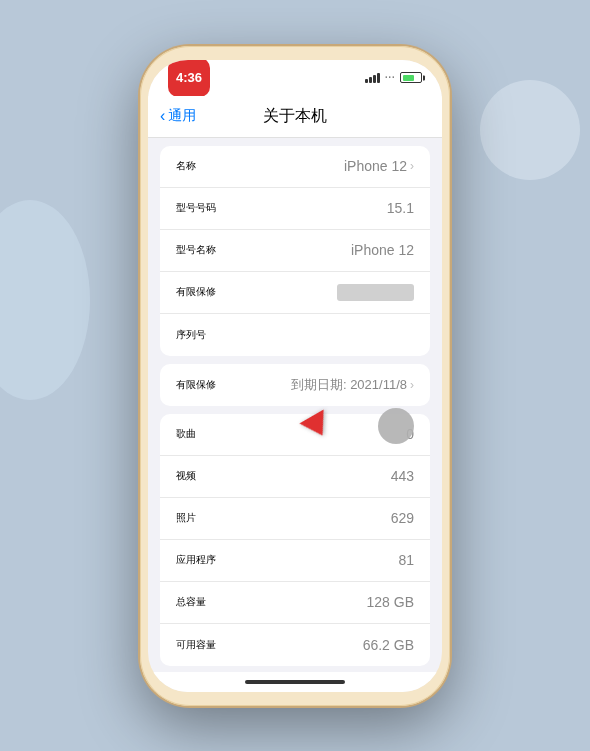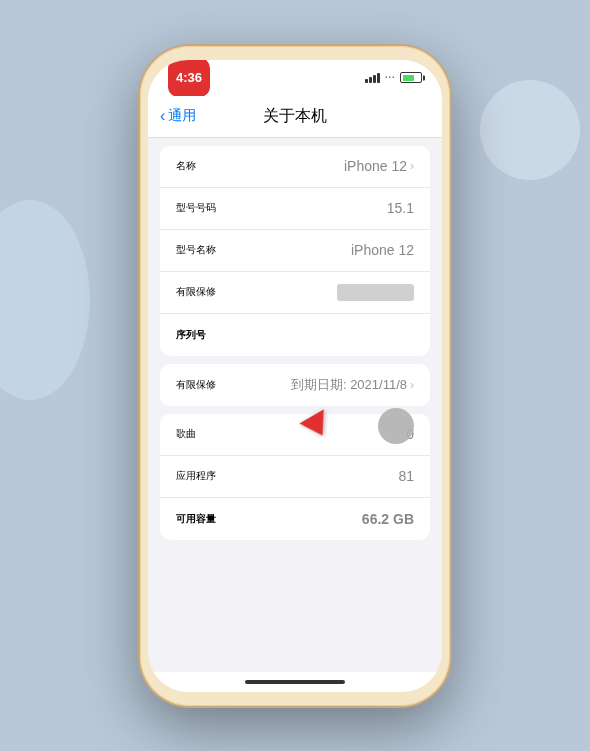--- a/index.html
+++ b/index.html
@@ -187,21 +187,20 @@
       display: flex;
       align-items: center;
       justify-content: space-between;
       padding: 11px 16px;
       border-bottom: 1px solid #e8e8e8;
       min-height: 42px;
     }
 
     .row:last-child {
       border-bottom: none;
-      font-weight: bold;
     }
 
     .row-label {
       font-size: 10px;
       color: #000;
     }
 
     .row-value {
       font-size: 14px;
       color: #888;
@@ -376,27 +375,39 @@
 
       <div class="section-gap"></div>
 
       <div class="group">
 
         <div class="row">
           <span class="row-label">歌曲</span>
           <span class="row-value">0</span>
         </div>
 
-
+        <div class="row">
+          <span class="row-label">视频</span>
+          <span class="row-value">443</span>
+        </div>
+
+        <div class="row">
+          <span class="row-label">照片</span>
+          <span class="row-value">629</span>
+        </div>
 
         <div class="row">
           <span class="row-label">应用程序</span>
           <span class="row-value">81</span>
         </div>
 
+        <div class="row">
+          <span class="row-label">总容量</span>
+          <span class="row-value">128 GB</span>
+        </div>
 
         <div class="row">
           <span class="row-label">可用容量</span>
           <span class="row-value">66.2 GB</span>
         </div>
 
       </div>
 
       <div class="section-gap"></div>
 

